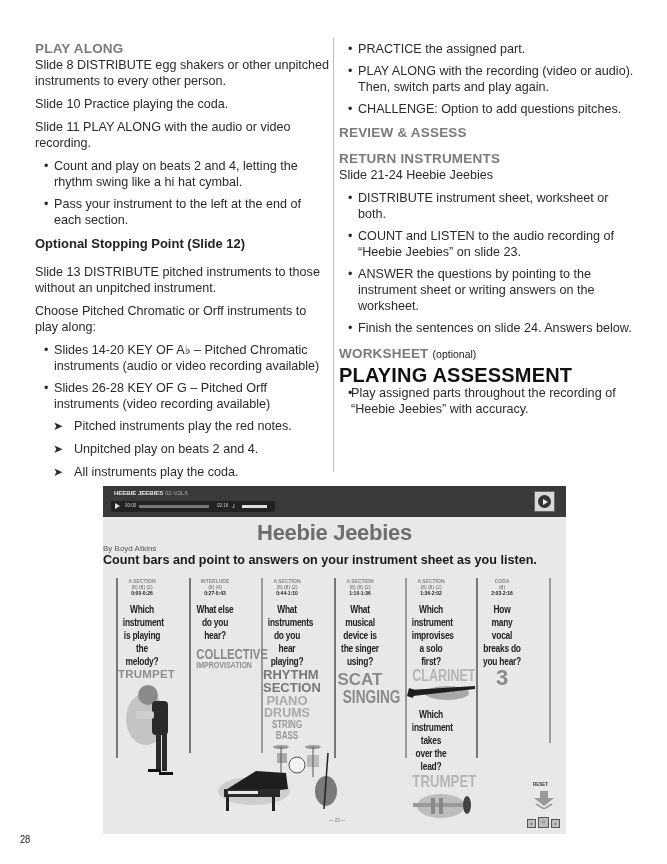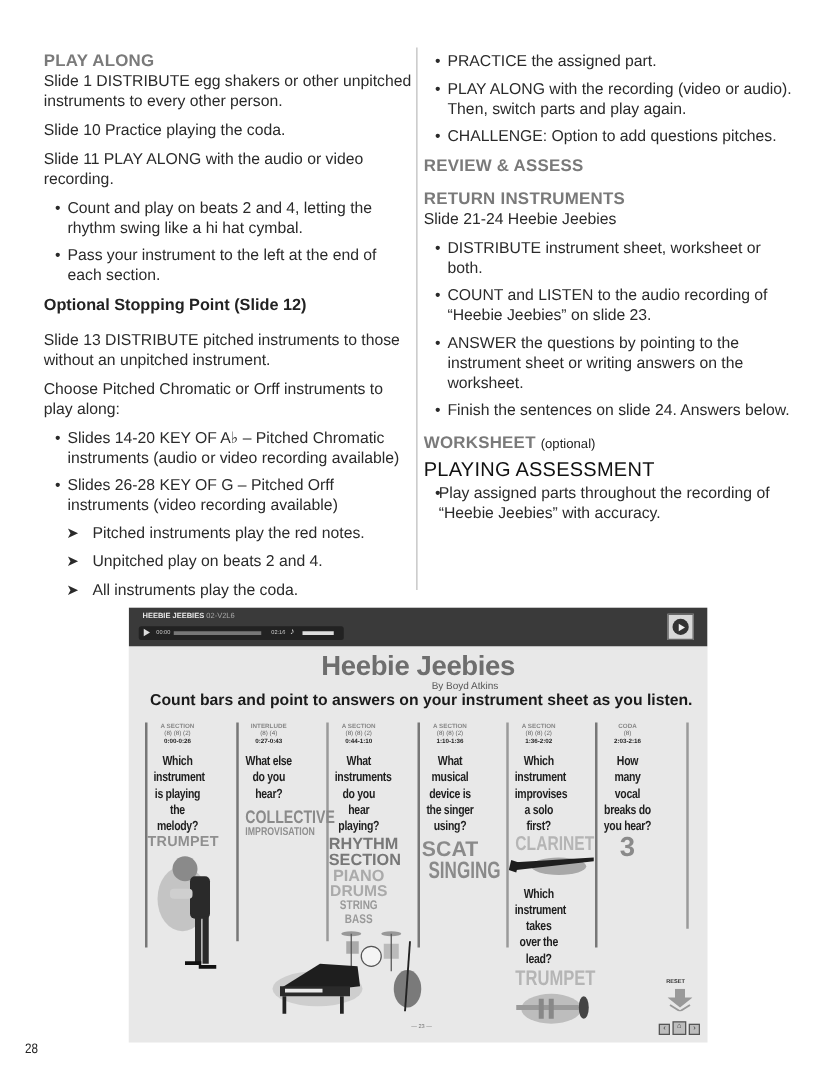--- a/index.html
+++ b/index.html
@@ -6,21 +6,21 @@
   html, body { width: 667px; height: 864px; background: #ffffff; overflow: hidden; }
   body { position: relative; font-family: "Liberation Sans", sans-serif; color: #2a2a2a; }
 
   .col { position: absolute; font-size: 12.6px; line-height: 16px; }
   .col-left { left: 35px; top: 41px; width: 296px; }
   .col-right { left: 339px; top: 41px; width: 300px; }
   .col-divider { position: absolute; left: 333px; top: 38px; width: 1px; height: 434px; background: #bdbdbd; }
 
   .h-gray { font-weight: bold; color: #7a7a7a; font-size: 13.5px; letter-spacing: 0.2px; line-height: 16px; }
   .h-dark { font-weight: bold; color: #222; font-size: 13px; line-height: 16px; }
-  .h-big { font-weight: normal; color: #111; font-size: 16px; line-height: 19px; letter-spacing: 0.2px; }
+  .h-big { font-weight: bold; color: #111; font-size: 20px; line-height: 19px; letter-spacing: 0.2px; }
   .h-small { font-weight: normal; color: #222; font-size: 10.5px; margin-left: 4px; }
   .p { margin-bottom: 7px; }
   .bul { position: relative; padding-left: 19px; margin-bottom: 6px; }
   .bul::before { content: "•"; position: absolute; left: 9px; top: 0; }
   .arr { position: relative; padding-left: 39px; margin-bottom: 7px; }
   .arr .arr-icon { position: absolute; left: 18px; top: 0; font-size: 12px; }
 
   
   .slide { position: absolute; left: 103px; top: 486px; width: 463px; height: 348px; background: #e8e8e8; overflow: hidden; }
   .slide-bar { position: absolute; left: 0; top: 0; width: 463px; height: 31px; background: #3a3a3a; }
@@ -31,22 +31,22 @@
   .time-cur { position: absolute; left: 14px; top: 2px; font-size: 4.5px; color: #ccc; }
   .progress-track { position: absolute; left: 28px; top: 4px; width: 70px; height: 3px; background: #777; }
   .time-tot { position: absolute; left: 106px; top: 2px; font-size: 4.5px; color: #ccc; }
   .vol-icon { position: absolute; left: 121px; top: 1px; font-size: 7px; color: #ddd; line-height: 8px; }
   .vol-track { position: absolute; left: 131px; top: 4px; width: 25px; height: 3px; background: #ddd; }
   .slide-btn { position: absolute; right: 11px; top: 5px; width: 21px; height: 21px; background: #d8d8d8; border: 1px solid #666; }
   .slide-btn-inner { position: absolute; left: 3px; top: 3px; width: 13px; height: 13px; border-radius: 50%; background: #333; }
   .slide-btn-inner::after { content: ""; position: absolute; left: 5px; top: 3.5px; border-left: 5px solid #eee; border-top: 3px solid transparent; border-bottom: 3px solid transparent; }
 
   .slide-title { position: absolute; left: 0; width: 463px; top: 34px; text-align: center; font-size: 22px; font-weight: bold; color: #6e6e6e; letter-spacing: -0.3px; }
-  .slide-by { position: absolute; left: 0; width: 538px; top: 58px; text-align: center; font-size: 8px; color: #555; }
-  .slide-sub { position: absolute; left: 0; width: 468px; top: 67px; text-align: center; font-size: 12.6px; font-weight: bold; color: #1a1a1a; }
+  .slide-by { position: absolute; left: 0; width: 538px; top: 58px; font-size: 8px; color: #555; }
+  .slide-sub { position: absolute; left: 0; width: 468px; top: 67px; text-align: left; font-size: 12.6px; font-weight: bold; color: #1a1a1a; }
 
   .sec { position: absolute; top: 92px; width: 48px; height: 180px; }
   .sec-line { position: absolute; top: 92px; width: 2px; height: 180px; background: #777; }
   .sec-line.light { background: #9a9a9a; }
   .sec-hdr { text-align: center; font-size: 5px; line-height: 6px; color: #888; font-weight: bold; }
   .sec-bars { text-align: center; font-size: 5px; line-height: 6px; color: #666; }
   .sec-time { text-align: center; font-size: 5px; line-height: 6px; color: #222; font-weight: bold; }
   .q { text-align: center; font-family: "Liberation Sans", sans-serif; font-weight: bold; font-size: 10.5px; line-height: 13px; color: #1e1e1e; margin-top: 7px; transform: scaleX(0.8); letter-spacing: -0.3px; }
   .ans { text-align: center; font-weight: bold; color: #8f8f8f; line-height: 13px; }
   .ans-trumpet { font-size: 11.5px; letter-spacing: 0.2px; }
@@ -69,21 +69,21 @@
   .nav span.mid { width: 11px; height: 11px; margin-top: -2px; }
   .slide-page { position: absolute; left: 226px; top: 332px; font-size: 4.5px; color: #777; }
 
   .page-num { position: absolute; left: 19px; top: 833px; font-size: 11px; color: #222; transform: scaleX(0.85); }
 </style>
 </head>
 <body>
 
 <div class="col col-left">
   <div class="h-gray">PLAY ALONG</div>
-  <div class="p">Slide 1  DISTRIBUTE egg shakers or other unpitched instruments to every other person.</div>
+  <div class="p">Slide 8  DISTRIBUTE egg shakers or other unpitched instruments to every other person.</div>
   <div class="p">Slide 10  Practice playing the coda.</div>
   <div class="p">Slide 11  PLAY ALONG with the audio or video recording.</div>
   <div class="bul">Count and play on beats 2 and 4, letting the rhythm swing like a hi hat cymbal.</div>
   <div class="bul">Pass your instrument to the left at the end of each section.</div>
   <div class="h-dark" style="margin-top:8px;">Optional Stopping Point (Slide 12)</div>
   <div class="p" style="margin-top:12px;">Slide 13  DISTRIBUTE pitched instruments to those without an unpitched instrument.</div>
   <div class="p">Choose Pitched Chromatic or Orff instruments to play along:</div>
   <div class="bul">Slides 14-20 KEY OF A♭ – Pitched Chromatic instruments (audio or video recording available)</div>
   <div class="bul">Slides 26-28 KEY OF G – Pitched Orff instruments (video recording available)</div>
   <div class="arr">

